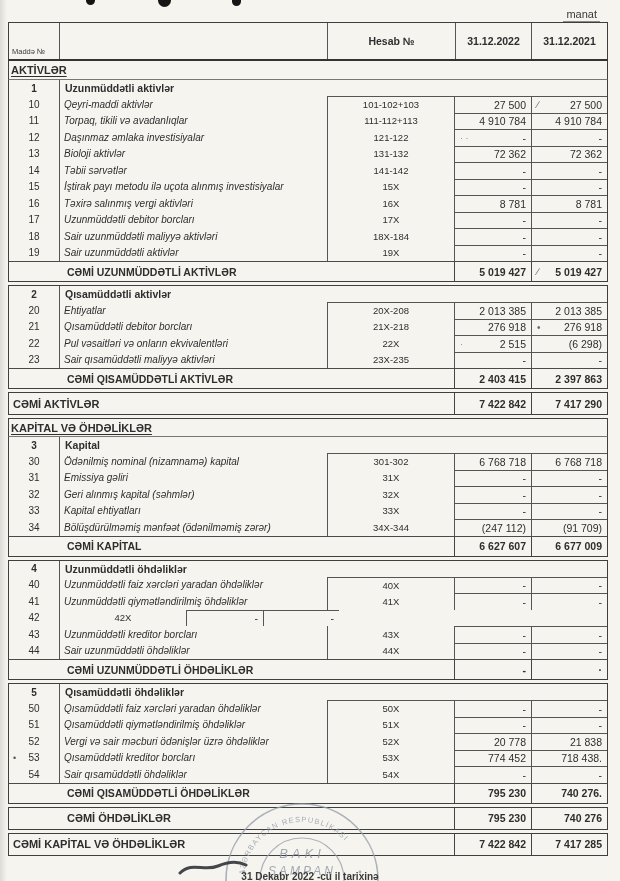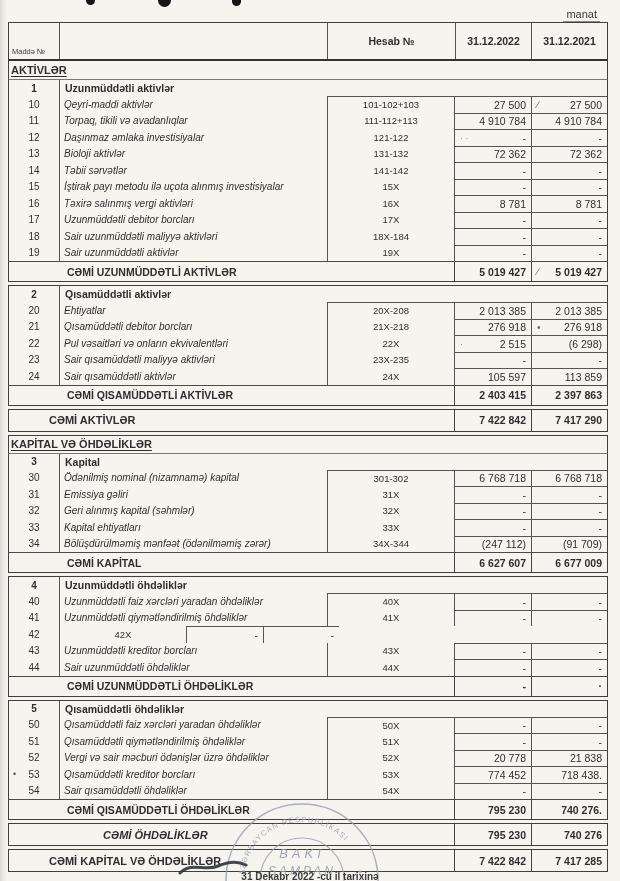--- a/index.html
+++ b/index.html
@@ -47,22 +47,22 @@
   .val{width:76px; justify-content:flex-end; padding-right:5px; font-size:10.5px; position:relative;}
   .row.item .val{border-top:1px solid #555;}
   .row.item .v21{border-left:1px solid #555;}
   
   .row.total{height:21px; border-top:1px solid #4a4a4a; border-bottom:1.5px solid #3f3f3f;}
   .tlabel{flex:1; padding-left:58px; font-weight:bold; font-size:10.5px; border-right:1.2px solid #444;}
   .row.total .val, .row.grand .val{font-weight:bold; font-size:10.5px;}
   .row.total .v21, .row.grand .v21{border-left:1.2px solid #444;}
   
   .row.grand{height:23px; border-top:1.5px solid #3f3f3f; border-bottom:1.5px solid #3f3f3f;}
-  .row.grand .tlabel{padding-left:4px; font-size:11px;margin-left:36px;}
-  .row.grand .tlabel.indent{padding-left:58px;font-style:italic;}
+  .row.grand .tlabel{padding-left:4px; font-size:11px;}
+  .row.grand .tlabel.indent{padding-left:58px;}
   
   .mark{position:absolute; left:5px; font-size:9px; color:#8d8d89; font-weight:normal;}
   .mark.dark{color:#6d6d68; font-size:10px;}
   .nmark{position:absolute; left:4px; font-size:9px; color:#555;}
   
   .stamp{position:absolute; left:212px; top:794px; width:180px; height:87px; opacity:.8; pointer-events:none;}
   
   .sig{position:absolute; left:178px; top:858px; width:72px; height:20px;}
   
   .footer{position:absolute; top:871px; left:0; width:620px; text-align:center;
@@ -354,37 +354,20 @@
             <span>Sair qısamüddətli maliyyə aktivləri</span>
           </div>
           <div class="c hesab">
             <span>23X-235</span>
           </div>
           <div class="c val v22">
             <span>-</span>
           </div>
           <div class="c val v21">
             <span>-</span>
-          </div>
-        </div>
-        <div class="row item">
-          <div class="c num">
-            <span>24</span>
-          </div>
-          <div class="c desc">
-            <span>Sair qısamüddətli aktivlər</span>
-          </div>
-          <div class="c hesab">
-            <span>24X</span>
-          </div>
-          <div class="c val v22">
-            <span>105 597</span>
-          </div>
-          <div class="c val v21">
-            <span>113 859</span>
           </div>
         </div>
         <div class="row total">
           <div class="c tlabel">
             <span>CƏMİ QISAMÜDDƏTLİ AKTİVLƏR</span>
           </div>
           <div class="c val v22">
             <span>2 403 415</span>
           </div>
           <div class="c val v21">

